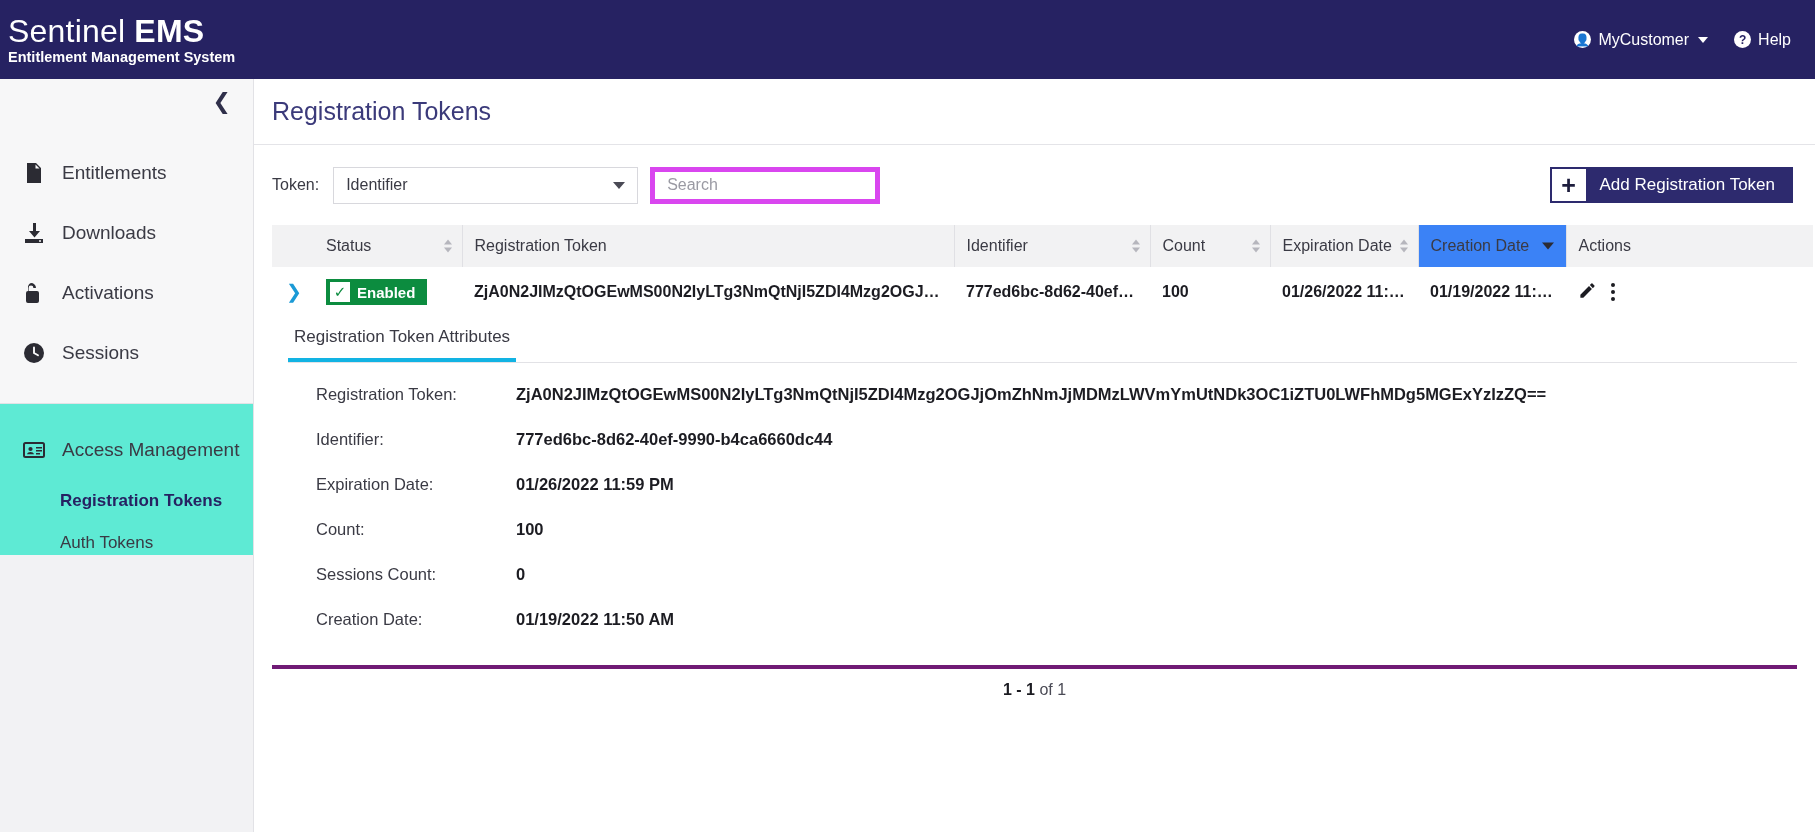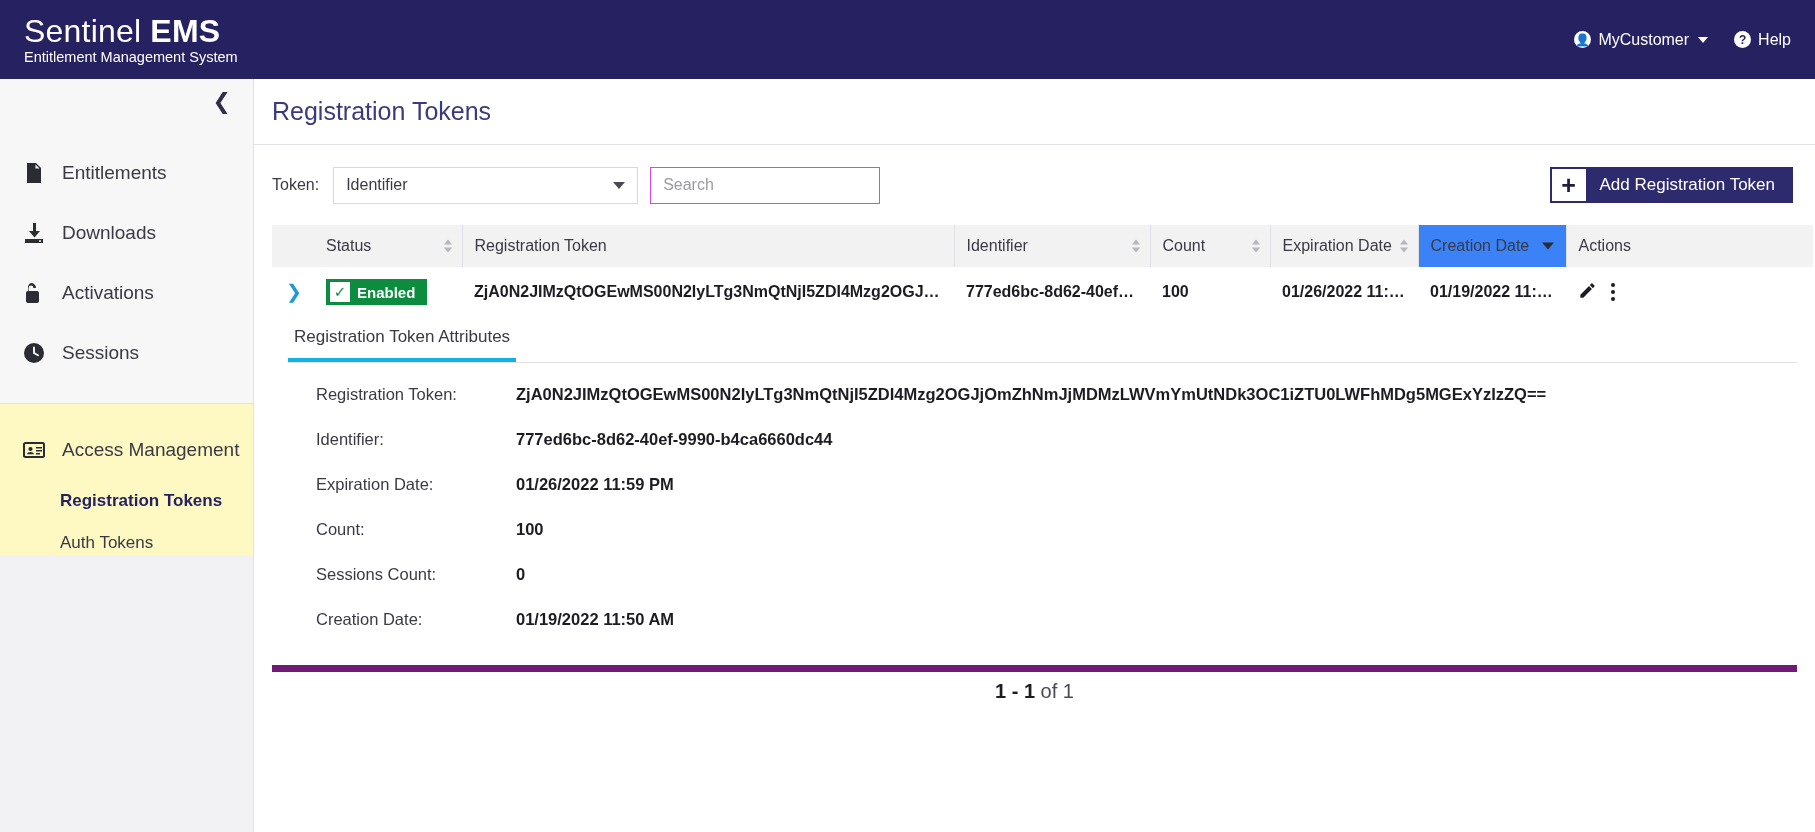--- a/index.html
+++ b/index.html
@@ -11,28 +11,28 @@
     overflow: hidden;
   }
 
   
   .topbar {
     position: absolute; left: 0; top: 0;
     width: 1815px; height: 79px;
     background: #262262;
     display: flex; align-items: center; justify-content: space-between;
   }
-  .brand { padding-left: 24px; line-height: 1; }
+  .brand { padding-left: 8px; line-height: 1; }
   .brand-main {
     color: #ffffff; font-size: 32px; font-weight: 400; letter-spacing: .2px;
     display: block; margin-bottom: 3px;
   }
   .brand-main b { font-weight: 700; }
   .brand-sub {
-    color: #ffffff; font-size: 14.5px; font-weight: 400; display: block;
+    color: #ffffff; font-size: 14.5px; font-weight: 700; display: block;
   }
   .topright { display: flex; align-items: center; gap: 26px; padding-right: 24px; }
   .top-item {
     display: flex; align-items: center; gap: 7px;
     color: #ffffff; font-size: 16px; cursor: pointer;
   }
   .circle-icon {
     width: 17px; height: 17px; border-radius: 50%;
     background: #ffffff; color: #262262;
     display: inline-flex; align-items: center; justify-content: center;
@@ -55,21 +55,21 @@
     height: 46px; display: flex; align-items: center; justify-content: flex-end;
     padding-right: 22px;
   }
   .chev-left {
     color: #2f2f4a; font-size: 22px; line-height: 1; cursor: pointer;
     font-family: "DejaVu Sans", sans-serif;
   }
   .nav-group { padding-top: 18px; }
   .nav-group.second {
     border-top: 1px solid #e2e2e6; margin-top: 20px; padding-top: 16px;
-    background: #fef9c3; padding-bottom: 14px;
+    background: #5eead4; padding-bottom: 14px;
     border-bottom: 6px solid #8b5cf6;
   }
   .nav-item {
     display: flex; align-items: center; gap: 16px;
     padding: 0 0 0 22px; height: 60px;
     color: #3a3a44; font-size: 19px; cursor: pointer;
   }
   .nav-ico { width: 24px; height: 24px; flex: 0 0 24px; color: #2b2b33; }
   .nav-ico svg { display: block; }
   .sub-item {
@@ -102,21 +102,21 @@
     width: 305px; height: 37px; border: 1px solid #d8d8dd; background: #fff;
     display: flex; align-items: center; justify-content: space-between;
     padding: 0 12px; font-size: 16px; color: #3a3a44; cursor: pointer;
   }
   .select-box .caret {
     width: 0; height: 0;
     border-left: 6px solid transparent; border-right: 6px solid transparent;
     border-top: 7px solid #4a4a55;
   }
   .search-input {
-    width: 230px; height: 37px; border: 1px solid #d946ef; background: #fff;
+    width: 230px; height: 37px; border: 5px solid #d946ef; background: #fff;
     padding: 0 12px; font-size: 16px; color: #3a3a44;
     font-family: "Liberation Sans", sans-serif; outline: none;
   }
   .search-input::placeholder { color: #9a9aa3; }
   .spacer { flex: 1; }
   .add-btn {
     height: 36px; display: flex; align-items: center;
     border: 2px solid #2d2a6e; background: #2d2a6e; cursor: pointer;
   }
   .add-btn .plus {
@@ -191,23 +191,23 @@
   .fields { padding: 22px 0 0 44px; }
   .field { display: flex; align-items: baseline; height: 45px; }
   .f-label { width: 200px; font-size: 16.5px; color: #3a3a44; }
   .f-value { font-size: 16.5px; color: #1c1c22; font-weight: 700; white-space: nowrap; }
   .f-value.status { display: flex; align-items: center; gap: 13px; }
   .tick {
     color: #0c8c3f; font-size: 19px; font-weight: 700; line-height: 1;
     font-family: "DejaVu Sans", sans-serif;
   }
   .footer {
-    margin: 10px 18px 0 18px; border-top: 7px solid #701a75;
+    margin: 10px 18px 0 18px; border-top: 4px solid #701a75;
     height: 46px; display: flex; align-items: center; justify-content: center;
-    font-size: 20px; color: #4a4a55;
+    font-size: 16px; color: #4a4a55;
   }
   .footer b { color: #1c1c22; font-weight: 700; }
 </style>
 </head>
 <body>
 
 <div class="topbar">
   <div class="brand">
     <span class="brand-main"><span>Sentinel </span><b>EMS</b></span>
     <span class="brand-sub">Entitlement Management System</span>

